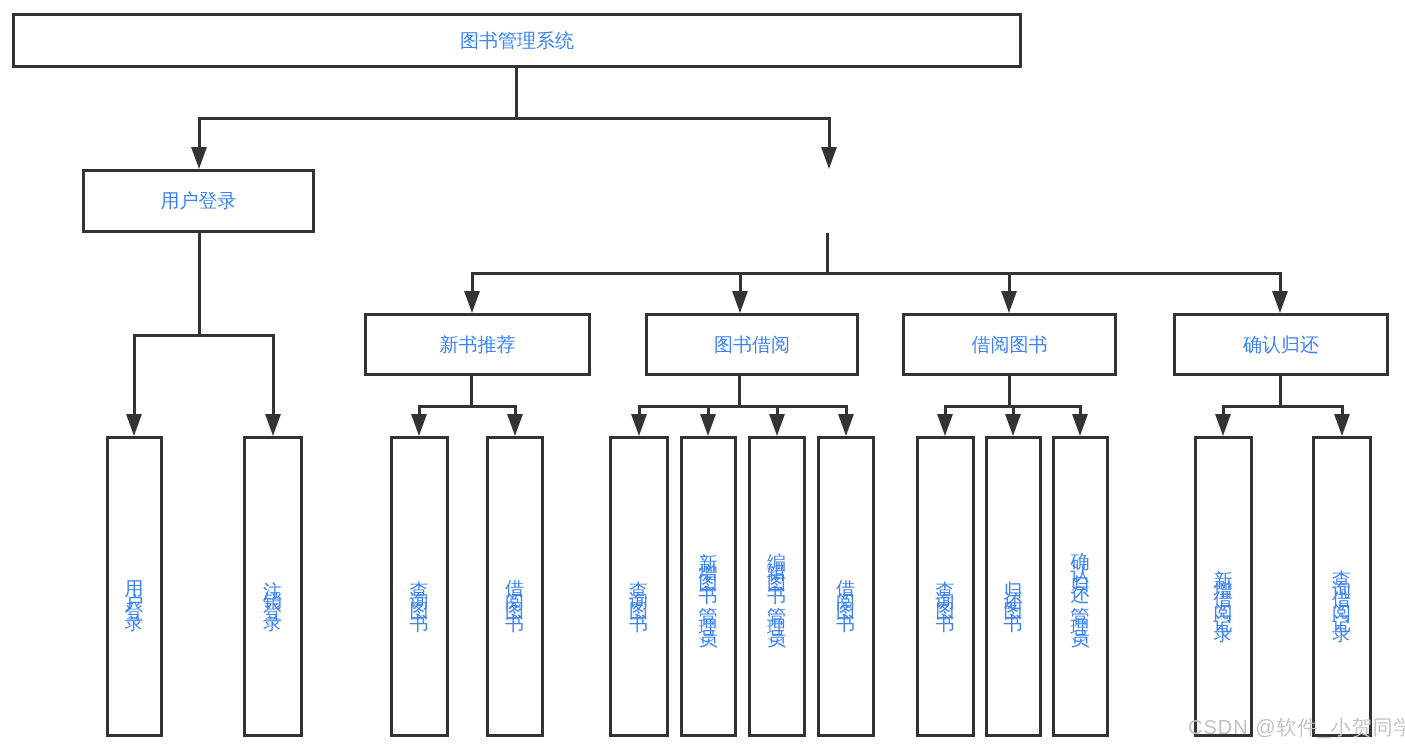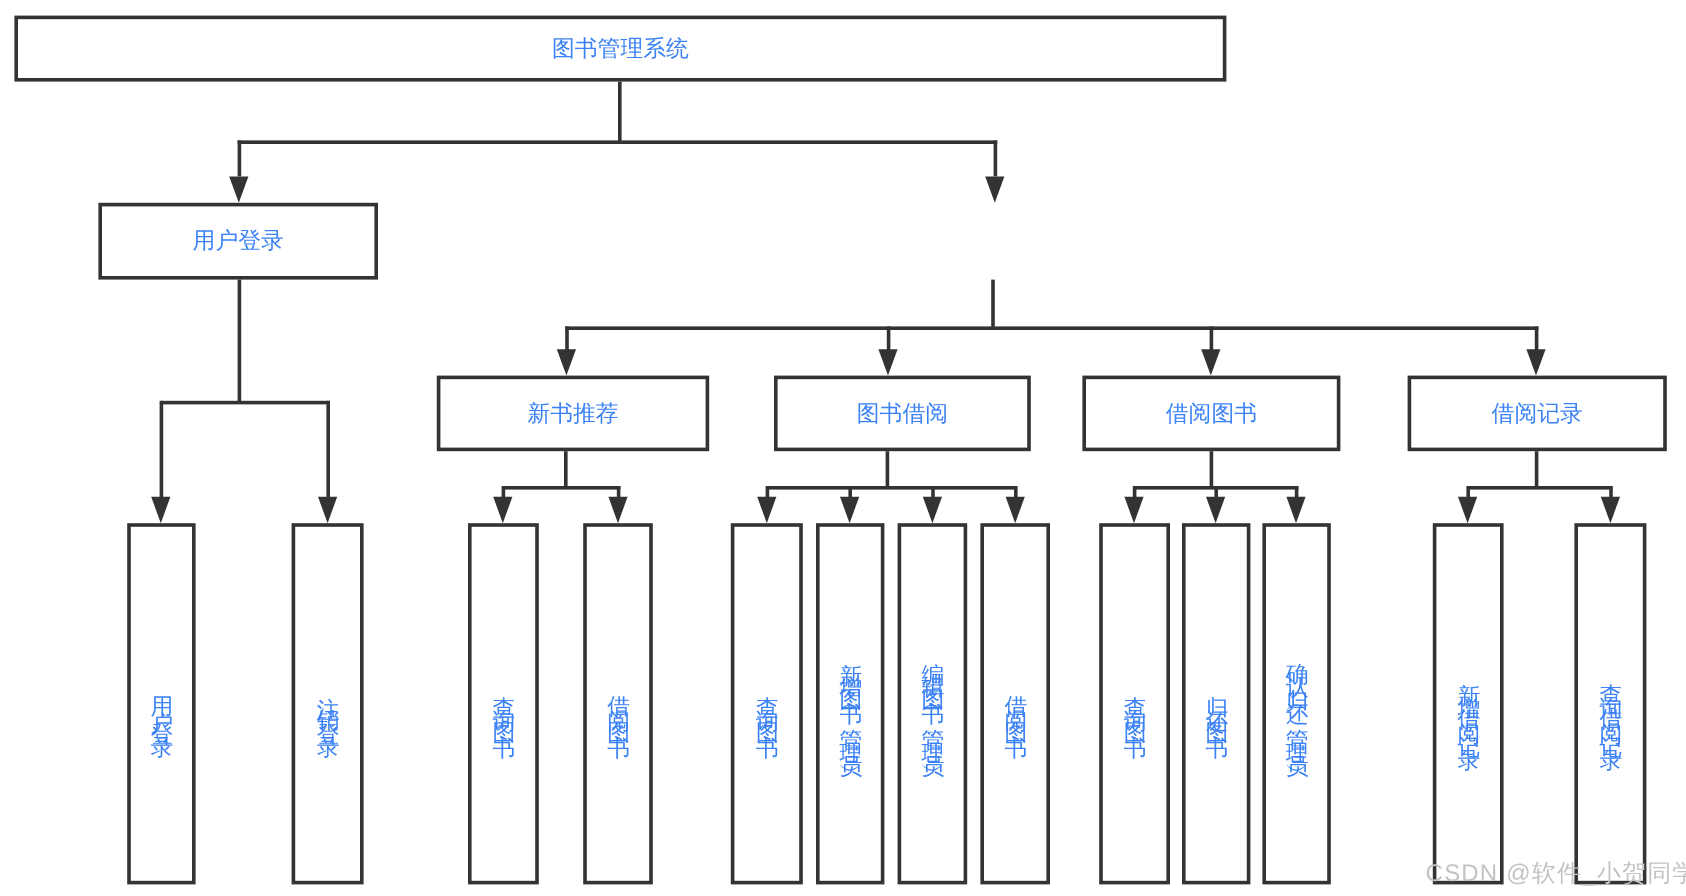--- a/index.html
+++ b/index.html
@@ -91,21 +91,21 @@
   <div class="box" style="left:364px;  top:313px; width:227px; height:63px;">
     <span>新书推荐</span>
   </div>
   <div class="box" style="left:633px;  top:313px; width:214px; height:63px;margin-left:12px;">
     <span>图书借阅</span>
   </div>
   <div class="box" style="left:902px;  top:313px; width:215px; height:63px;">
     <span>借阅图书</span>
   </div>
   <div class="box" style="left:1173px; top:313px; width:216px; height:63px;">
-    <span>借阅记录</span>
+    <span>确认归还</span>
   </div>
 
   <div class="vline" style="left:470px; top:376px; height:31px;"></div>
   <div class="hline" style="left:419px; top:405px; width:98px;"></div>
   <div class="vline" style="left:418px; top:405px; height:10px;"></div>
   <div class="vline" style="left:514px; top:405px; height:10px;"></div>
   <div class="arrow" style="left:411px; top:414px;"></div>
   <div class="arrow" style="left:507px; top:414px;"></div>
 
   <div class="vline" style="left:738px; top:376px; height:31px;"></div>

